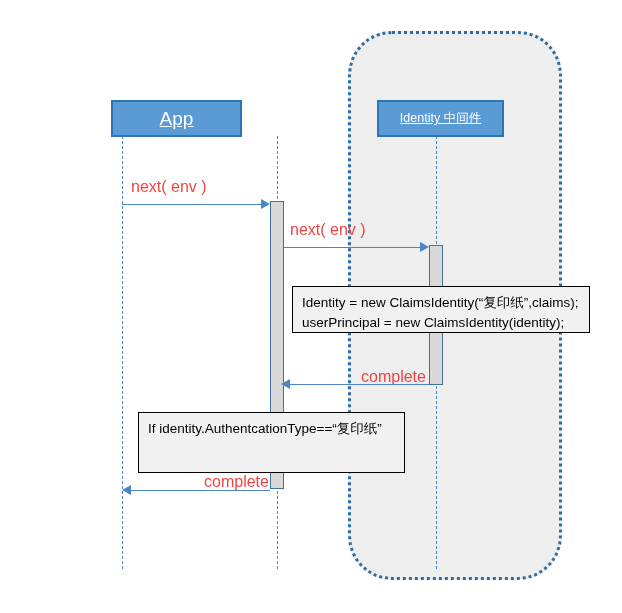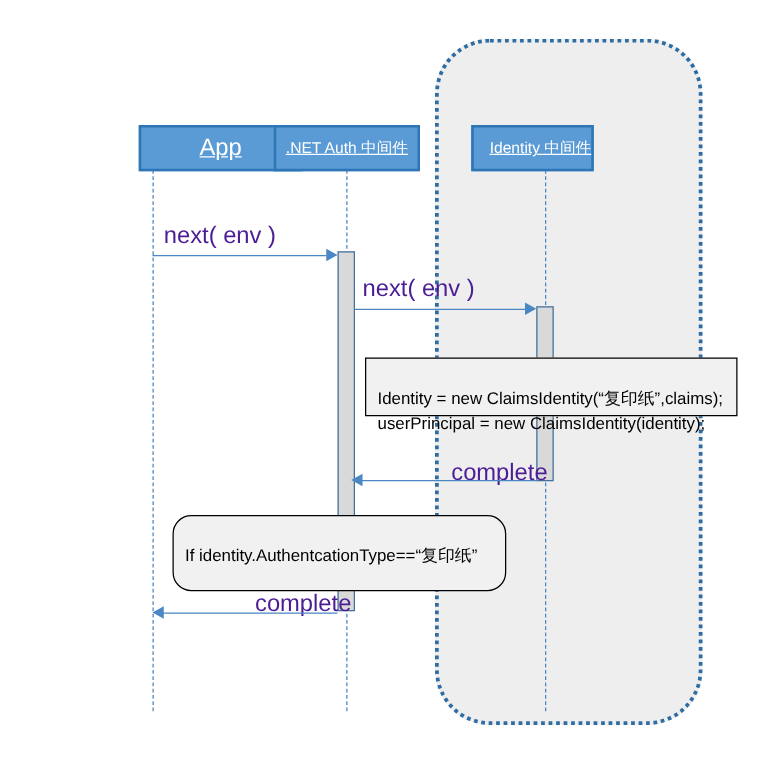--- a/index.html
+++ b/index.html
@@ -76,33 +76,33 @@
     border-bottom: 5px solid transparent;
   }
   .arrow-head.right {
     border-left: 9px solid #4A87C4;
   }
   .arrow-head.left {
     border-right: 9px solid #4A87C4;
   }
   .msg-label {
     position: absolute;
-    font-size: 19px;
-    color: #4c1d95;
+    font-size: 16px;
+    color: #ef4444;
     white-space: nowrap;
     line-height: 1;
   }
 
   
   .note {
     position: absolute;
     box-sizing: border-box;
     background: #F1F1F1;
     border: 1.6px solid #000000;
-    padding: 22px 9px;
+    padding: 6px 9px;
     font-size: 13.5px;
     color: #000000;
     line-height: 1.45;
   }
   .note-line { white-space: nowrap; }
   .note-line .dash {
     display: inline-block;
     width: 18px;
   }
 </style>
@@ -114,25 +114,22 @@
   <div class="group-frame" style="left:348px; top:31px; width:214px; height:549px;"></div>
 
   <div class="lifeline" style="left:122px; top:136px; height:433px;"></div>
   <div class="lifeline" style="left:277px; top:136px; height:433px;"></div>
   <div class="lifeline" style="left:436px; top:136px; height:433px;"></div>
 
   <div class="participant big" style="left:63px; top:100px; width:131px; height:37px;margin-left:48px;">
     <span class="participant-label">App</span>
   </div>
 
-  <div class="participant small" style="left:219px; top:100px; width:117px; height:37px;">
-    <span class="participant-label">.NET Auth 中间件</span>
-  </div>
 
-  <div class="participant small" style="left:377px; top:100px; width:98px; height:37px;justify-content:flex-end;">
+  <div class="participant small" style="left:377px; top:100px; width:127px; height:37px;">
     <span class="participant-label">Identity 中间件</span>
   </div>
 
   <div class="activation" style="left:270px; top:201px; width:14px; height:288px;"></div>
   <div class="activation" style="left:429px; top:245px; width:14px; height:140px;"></div>
 
   <div class="msg-label" style="left:131px; top:179px;">next( env )</div>
   <div class="msg-line" style="left:122px; top:204px; width:139px;"></div>
   <div class="arrow-head right" style="left:261px; top:199px;"></div>
 
@@ -142,21 +139,21 @@
 
   <div class="note" style="left:292px; top:286px; width:298px; height:47px;">
     <div class="note-line">Identity = new ClaimsIdentity(“复印纸”,claims);</div>
     <div class="note-line">userPrincipal = new ClaimsIdentity(identity);</div>
   </div>
 
   <div class="msg-label" style="left:361px; top:369px;">complete</div>
   <div class="msg-line" style="left:289px; top:384px; width:140px;"></div>
   <div class="arrow-head left" style="left:281px; top:379px;"></div>
 
-  <div class="note" style="left:138px; top:412px; width:267px; height:61px;border-radius:15px;">
+  <div class="note" style="left:138px; top:412px; width:267px; height:61px;">
     <div class="note-line">If identity.AuthentcationType==“复印纸”</div>
   </div>
 
   <div class="msg-label" style="left:204px; top:474px;">complete</div>
   <div class="msg-line" style="left:130px; top:490px; width:140px;"></div>
   <div class="arrow-head left" style="left:122px; top:485px;"></div>
 
 </div>
 
 </body></html>

